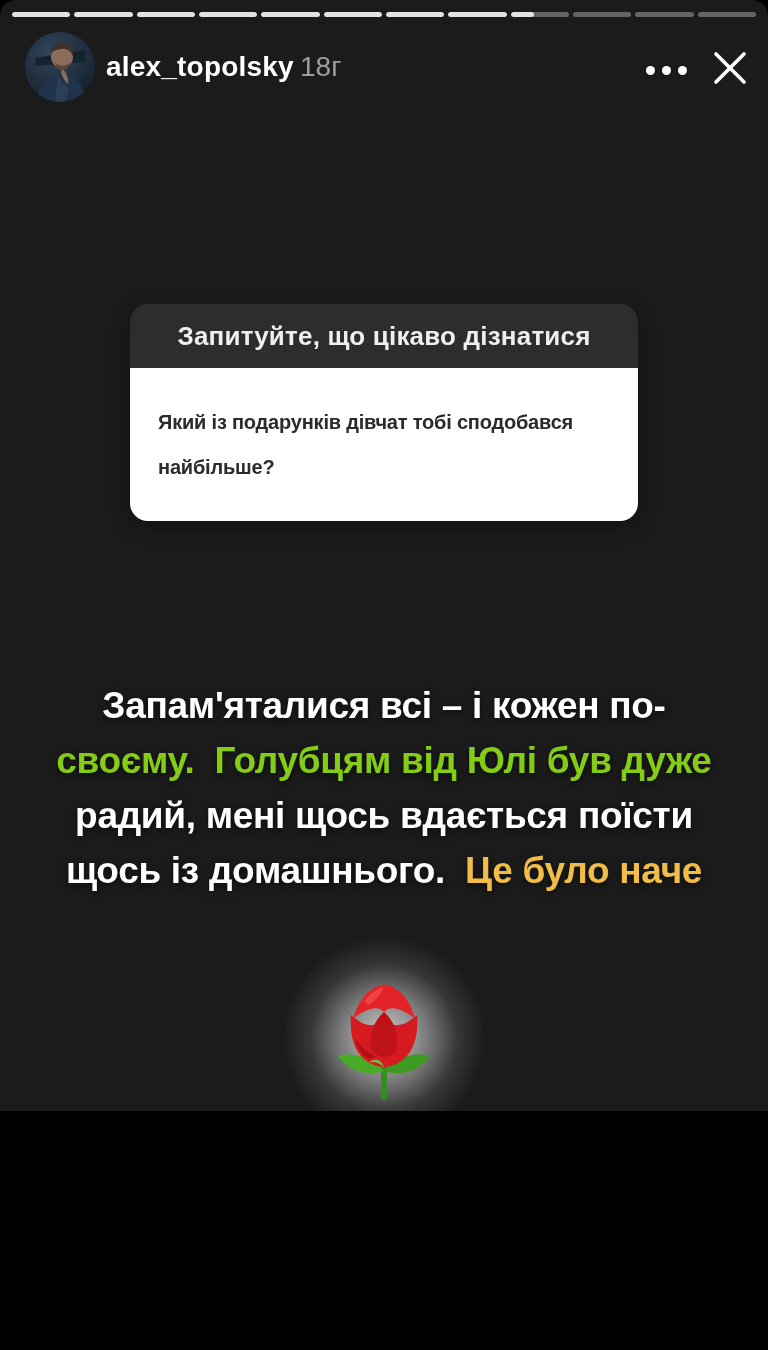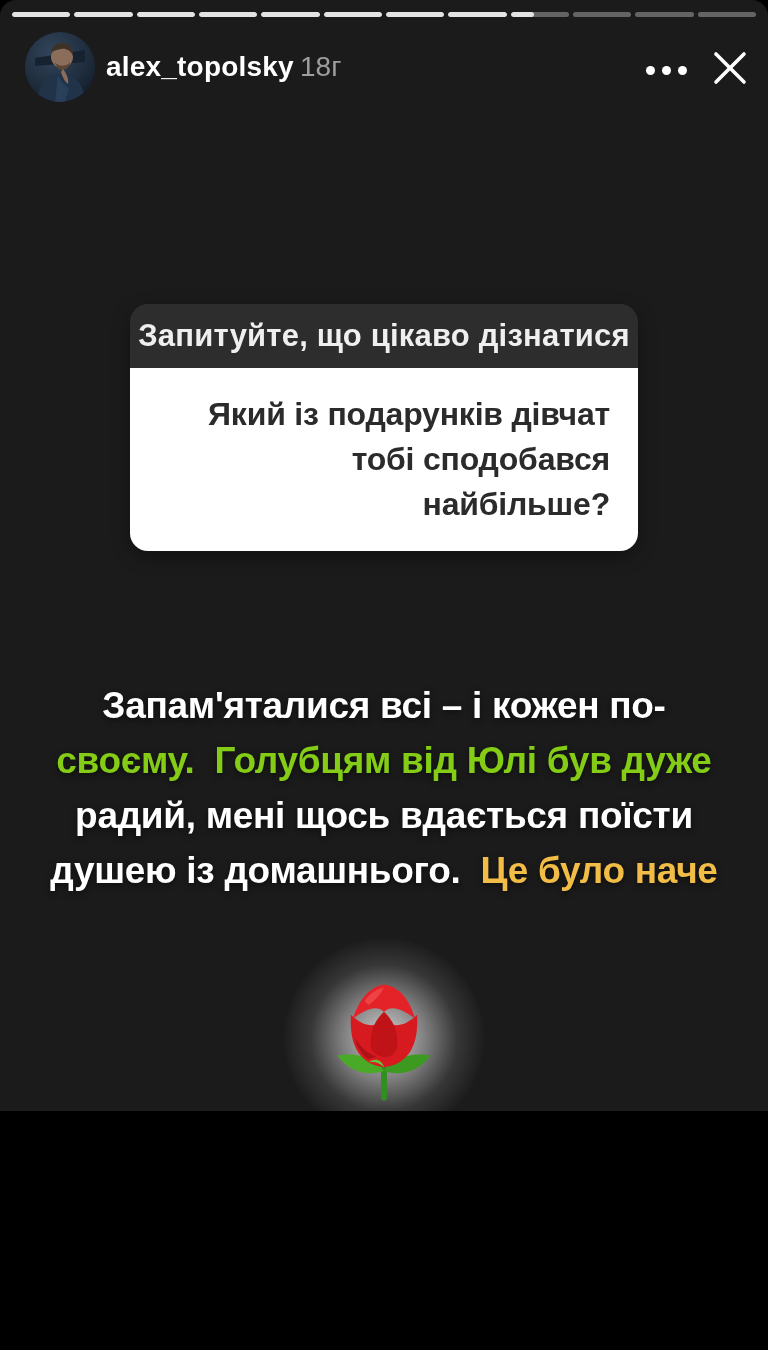--- a/index.html
+++ b/index.html
@@ -41,29 +41,29 @@
     display:flex;align-items:center;justify-content:center;
   }
   
   .sticker{
     position:absolute;left:130px;top:304px;width:508px;border-radius:18px;
     box-shadow:0 6px 18px rgba(0,0,0,.35);
   }
   .sticker-header{
     background:#2d2d2d;border-radius:18px 18px 0 0;height:64px;
     display:flex;align-items:center;justify-content:center;
-    color:#efefef;font-size:31px;font-weight:600;letter-spacing:.2px;
+    color:#efefef;font-size:26px;font-weight:600;letter-spacing:.2px;
   }
   .sticker-body{
     background:#fff;border-radius:0 0 18px 18px;min-height:153px;
     display:flex;align-items:center;justify-content:center;
     padding:24px 28px;
   }
   .sticker-question{
-    color:#2b2b2b;font-size:32px;line-height:45px;font-weight:600;text-align:right;letter-spacing:-0.2px;
+    color:#2b2b2b;font-size:20px;line-height:45px;font-weight:600;text-align:left;letter-spacing:-0.2px;
   }
   
   .answer-block{
     position:absolute;top:678px;left:0;right:0;text-align:center;
   }
   .answer-line{
     white-space:pre;font-size:37px;line-height:55px;font-weight:bold;letter-spacing:-0.3px;
     color:#fff;text-shadow:0 2px 6px rgba(0,0,0,.55);
   }
   
@@ -161,21 +161,21 @@
       <div class="sticker-header">Запитуйте, що цікаво дізнатися</div>
       <div class="sticker-body">
         <div class="sticker-question">Який із подарунків дівчат тобі сподобався найбільше?</div>
       </div>
     </div>
 
     <div class="answer-block" id="answer-block">
         <div class="answer-line"><span style="color: rgb(255, 255, 255); text-align: center;">Запам'яталися всі – і кожен по-</span></div>
         <div class="answer-line"><span style="color: #84cc16;">своєму.  Голубцям від Юлі був дуже</span></div>
         <div class="answer-line"><span style="color: rgb(255, 255, 255);">радий, мені щось вдається поїсти</span></div>
-        <div class="answer-line"><span style="color: rgb(255, 255, 255);">душею із домашнього.  </span><span style="color: rgb(241, 189, 71);">Це було наче</span></div>
+        <div class="answer-line"><span style="color: rgb(255, 255, 255);">щось із домашнього.  </span><span style="color: rgb(241, 189, 71);">Це було наче</span></div>
       </div>
 
     <div class="rose-wrap">
       <div class="rose-glow"></div>
       <svg class="rose-svg" viewBox="0 0 120 140">
         <path d="M57 96 L57 132 C57 135 63 135 63 132 L63 96 Z" fill="#2f8f1f"></path>
         <path d="M60 104 C42 110 24 104 12 88 C34 84 52 92 60 104 Z" fill="#49aa27"></path>
         <path d="M60 104 C78 110 96 104 108 88 C86 84 68 92 60 104 Z" fill="#3d9a20"></path>
         <path d="M60 100 C34 97 24 76 26 46 C38 58 50 60 60 52 C70 60 82 58 94 46 C96 76 86 97 60 100 Z" fill="#d61a1f"></path>
         <path d="M28 50 C36 26 48 17 60 15 C73 17 85 26 92 50 C78 40 68 36 60 43 C52 36 42 40 28 50 Z" fill="#e42328"></path>

